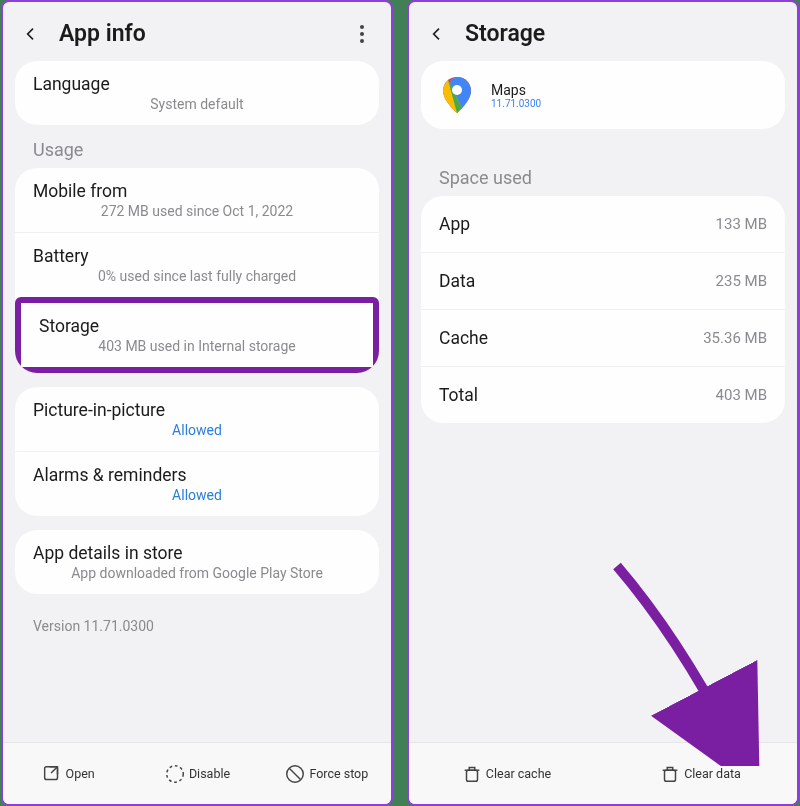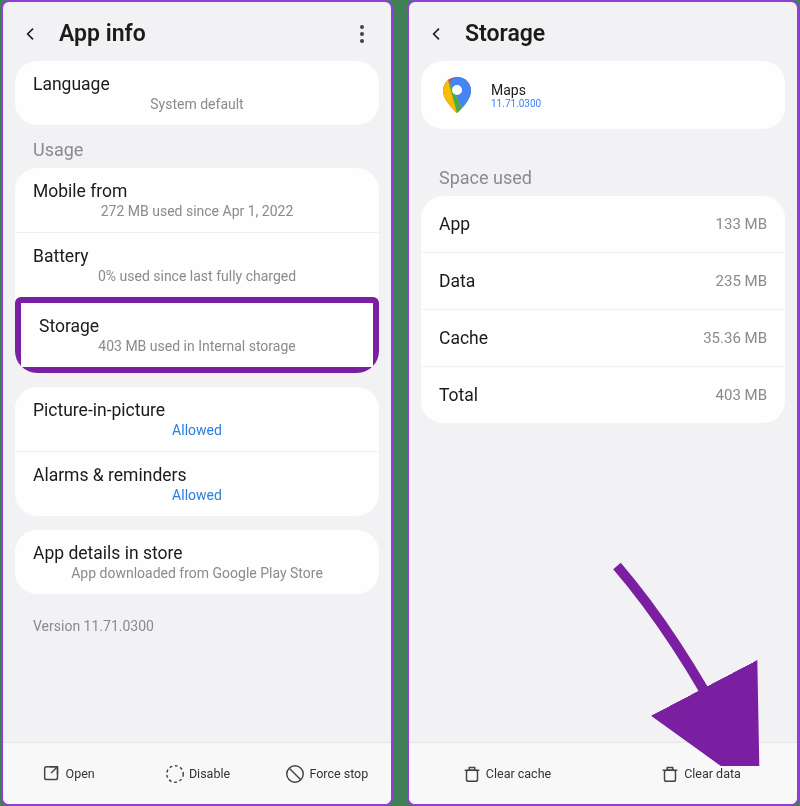--- a/index.html
+++ b/index.html
@@ -182,21 +182,21 @@
         <div class="label">Language</div>
         <div class="sub">System default</div>
       </div>
     </div>
 
     <div class="section-hdr">Usage</div>
 
     <div class="card">
       <div class="row">
         <div class="label">Mobile from</div>
-        <div class="sub">272 MB used since Apr 1, 2022</div>
+        <div class="sub">272 MB used since Oct 1, 2022</div>
       </div>
       <div class="row">
         <div class="label">Battery</div>
         <div class="sub">0% used since last fully charged</div>
       </div>
       <div class="highlight-box">
         <div class="row" style="border-top:none">
           <div class="label">Storage</div>
           <div class="sub">403 MB used in Internal storage</div>
         </div>

